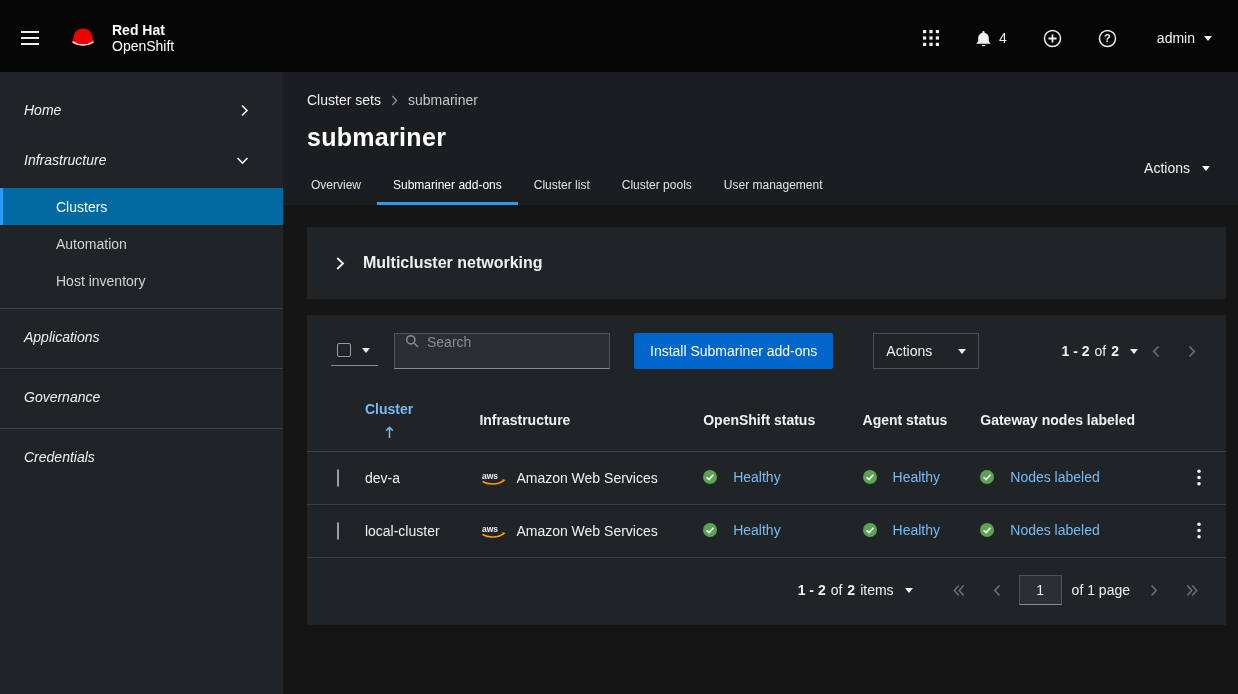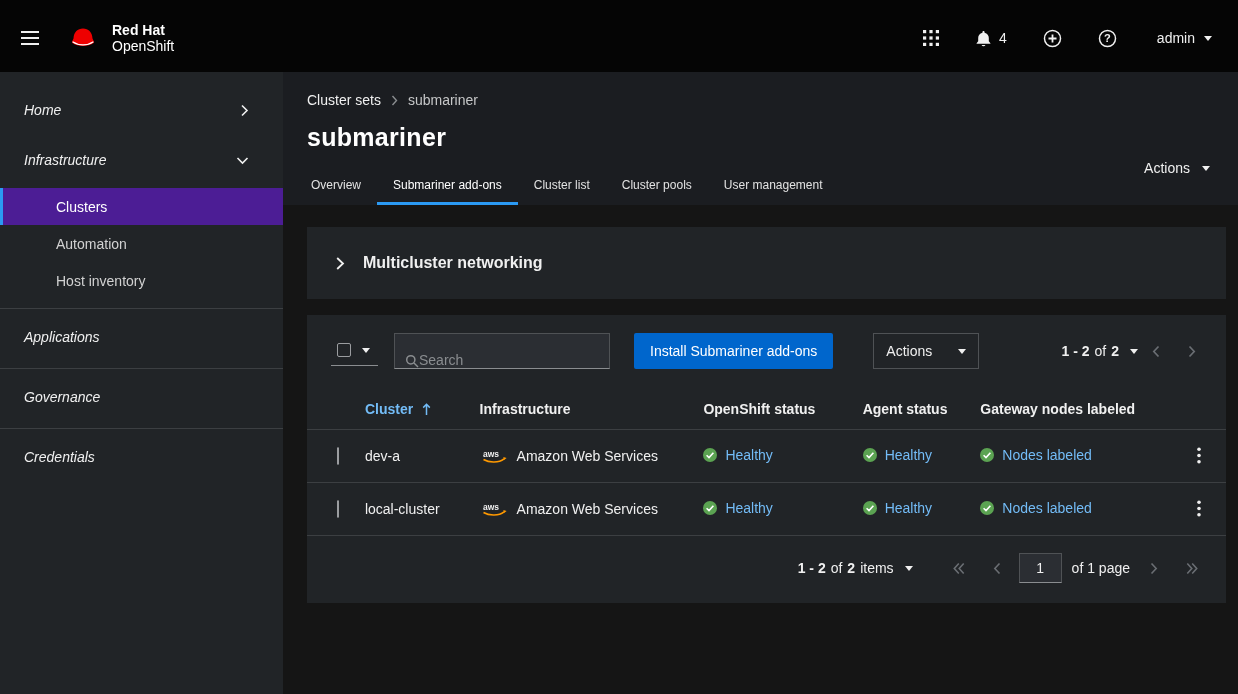--- a/index.html
+++ b/index.html
@@ -27,21 +27,21 @@
   
   .layout { display: flex; height: 622px; }
 
   
   .sidebar { width: 283px; flex-shrink: 0; background: #212427; padding-top: 8px; overflow: hidden; }
   .switcher { height: 56px; display: flex; align-items: center; justify-content: space-between; padding: 0 32px 0 24px; border-bottom: 1px solid #3c3f42; font-size: 14px; color: #f0f0f0; cursor: pointer; }
   .nav { list-style: none; padding-top: 2px; }
   .nav-item { height: 44px; margin: 6px 0; display: flex; align-items: center; justify-content: space-between; padding: 0 34px 0 24px; font-size: 14px; color: #f0f0f0; cursor: pointer; font-style: italic; }
   .nav-sub { list-style: none; }
   .nav-subitem { height: 37px; display: flex; align-items: center; padding-left: 56px; font-size: 14px; color: #d2d2d2; cursor: pointer; }
-  .nav-subitem.active { background: #4c1d95; border-left: 3px solid #2b9af3; padding-left: 53px; color: #fff; }
+  .nav-subitem.active { background: #0369a1; border-left: 3px solid #2b9af3; padding-left: 53px; color: #fff; }
   .nav-divider { height: 1px; background: #3c3f42; margin: 9px 0 2px; }
 
   
   .main { flex: 1; display: flex; flex-direction: column; min-width: 0; }
   .page-header { background: #1b1d21; padding: 20px 12px 0 24px; position: relative; }
   .breadcrumb { display: flex; align-items: center; gap: 10px; font-size: 14px; }
   .breadcrumb-link { color: #f0f0f0; cursor: pointer; }
   .breadcrumb-sep { color: #8a8d90; display: flex; align-items: center; }
   .breadcrumb-current { color: #c6c7c8; }
   .page-title { margin-top: 15px; font-size: 25px; font-weight: bold; color: #fff; letter-spacing: .3px; }
@@ -54,41 +54,41 @@
   .content { flex: 1; padding: 22px 12px 20px 24px; overflow: hidden; }
   .card { background: #212427; }
   .card-expandable { height: 72px; display: flex; align-items: center; gap: 18px; padding: 0 28px; margin-bottom: 16px; cursor: pointer; }
   .card-expandable .exp-title { font-size: 16px; font-weight: bold; color: #f0f0f0; }
 
   
   .table-card { padding-top: 18px; }
   .toolbar { display: flex; align-items: center; padding: 0 16px 18px 24px; }
   .bulk-select { display: flex; align-items: center; gap: 11px; padding: 7px 8px 8px 6px; border-bottom: 1px solid #8a8d90; cursor: pointer; background: none; border-top: none; border-left: none; border-right: none; color: #f0f0f0; }
   .checkbox { width: 14px; height: 14px; border: 1px solid #9b9da0; border-radius: 2px; background: transparent; flex-shrink: 0; }
-  .search-box { margin-left: 16px; width: 216px; height: 36px; background: #2b2e33; border: 1px solid #4f5255; border-bottom-color: #8a8d90; display: flex; align-items: flex-end; padding: 0 10px; }
+  .search-box { margin-left: 16px; width: 216px; height: 36px; background: #2b2e33; border: 1px solid #4f5255; border-bottom-color: #8a8d90; display: flex; align-items: flex-start; gap: 8px; padding: 0 10px; }
   .search-box input { flex: 1; min-width: 0; background: transparent; border: none; outline: none; color: #f0f0f0; font-size: 14px; }
   .search-box input::placeholder { color: #8a8d90; }
   .btn-primary { margin-left: 24px; background: #0066cc; color: #fff; border: none; border-radius: 2px; font-size: 14px; padding: 10px 16px; cursor: pointer; }
   .dropdown-outline { margin-left: 40px; display: flex; align-items: center; gap: 26px; border: 1px solid #4f5255; background: transparent; color: #f0f0f0; font-size: 14px; padding: 9px 12px; cursor: pointer; }
   .toolbar-spacer { flex: 1; }
   .pagination-top { display: flex; align-items: center; font-size: 14px; color: #f0f0f0; }
   .pag-summary { display: flex; align-items: center; gap: 5px; cursor: pointer; background: none; border: none; color: #f0f0f0; font-size: 14px; }
   .pag-summary .caret { margin-left: 6px; }
   .bold { font-weight: bold; }
   .pag-btn { background: none; border: none; color: #6a6e73; display: flex; align-items: center; padding: 6px 14px; cursor: default; }
   .pagination-top .pag-btn:first-of-type { margin-left: 18px; }
 
   
   table { width: 100%; border-collapse: collapse; font-size: 14px; }
   th { text-align: left; font-weight: bold; color: #f0f0f0; padding: 14px 8px 12px; border-bottom: 1px solid #3c3f42; }
   td { padding: 15px 8px; border-bottom: 1px solid #3c3f42; color: #f0f0f0; }
   .cell-check { padding-left: 30px; }
-  .sort-btn { display: inline-flex; align-items: center; gap: 9px; background: none; border: none; color: #73bcf7; font-weight: bold; font-size: 14px; cursor: pointer; padding: 0; }
+  .sort-btn { display: inline-flex; align-items: center; gap: 9px; background: none; border: none; color: #73bcf7; font-weight: bold; font-size: 14px; cursor: pointer; padding: 0; flex-direction: column; }
   .infra-cell { display: flex; align-items: center; gap: 9px; }
-  .status { display: inline-flex; align-items: center; gap: 8px; color: #73bcf7; cursor: pointer; background: none; border: none; font-size: 14px; }
+  .status { display: inline-flex; align-items: center; gap: 16px; color: #73bcf7; cursor: pointer; background: none; border: none; font-size: 14px; }
   .kebab-btn { background: none; border: none; cursor: pointer; display: inline-flex; padding: 2px 8px; color: #f0f0f0; }
   td.kebab-cell, th.kebab-cell { text-align: center; }
 
   
   .table-footer { display: flex; justify-content: flex-end; align-items: center; padding: 17px 14px 20px; font-size: 14px; gap: 26px; }
   .page-controls { display: flex; align-items: center; }
   .page-input { width: 43px; height: 30px; margin: 0 10px 0 4px; background: #2b2e33; border: 1px solid #4f5255; border-bottom-color: #8a8d90; color: #f0f0f0; text-align: center; font-size: 14px; outline: none; }
   .page-context { color: #f0f0f0; margin-right: 6px; white-space: nowrap; }
 </style>
 </head>

